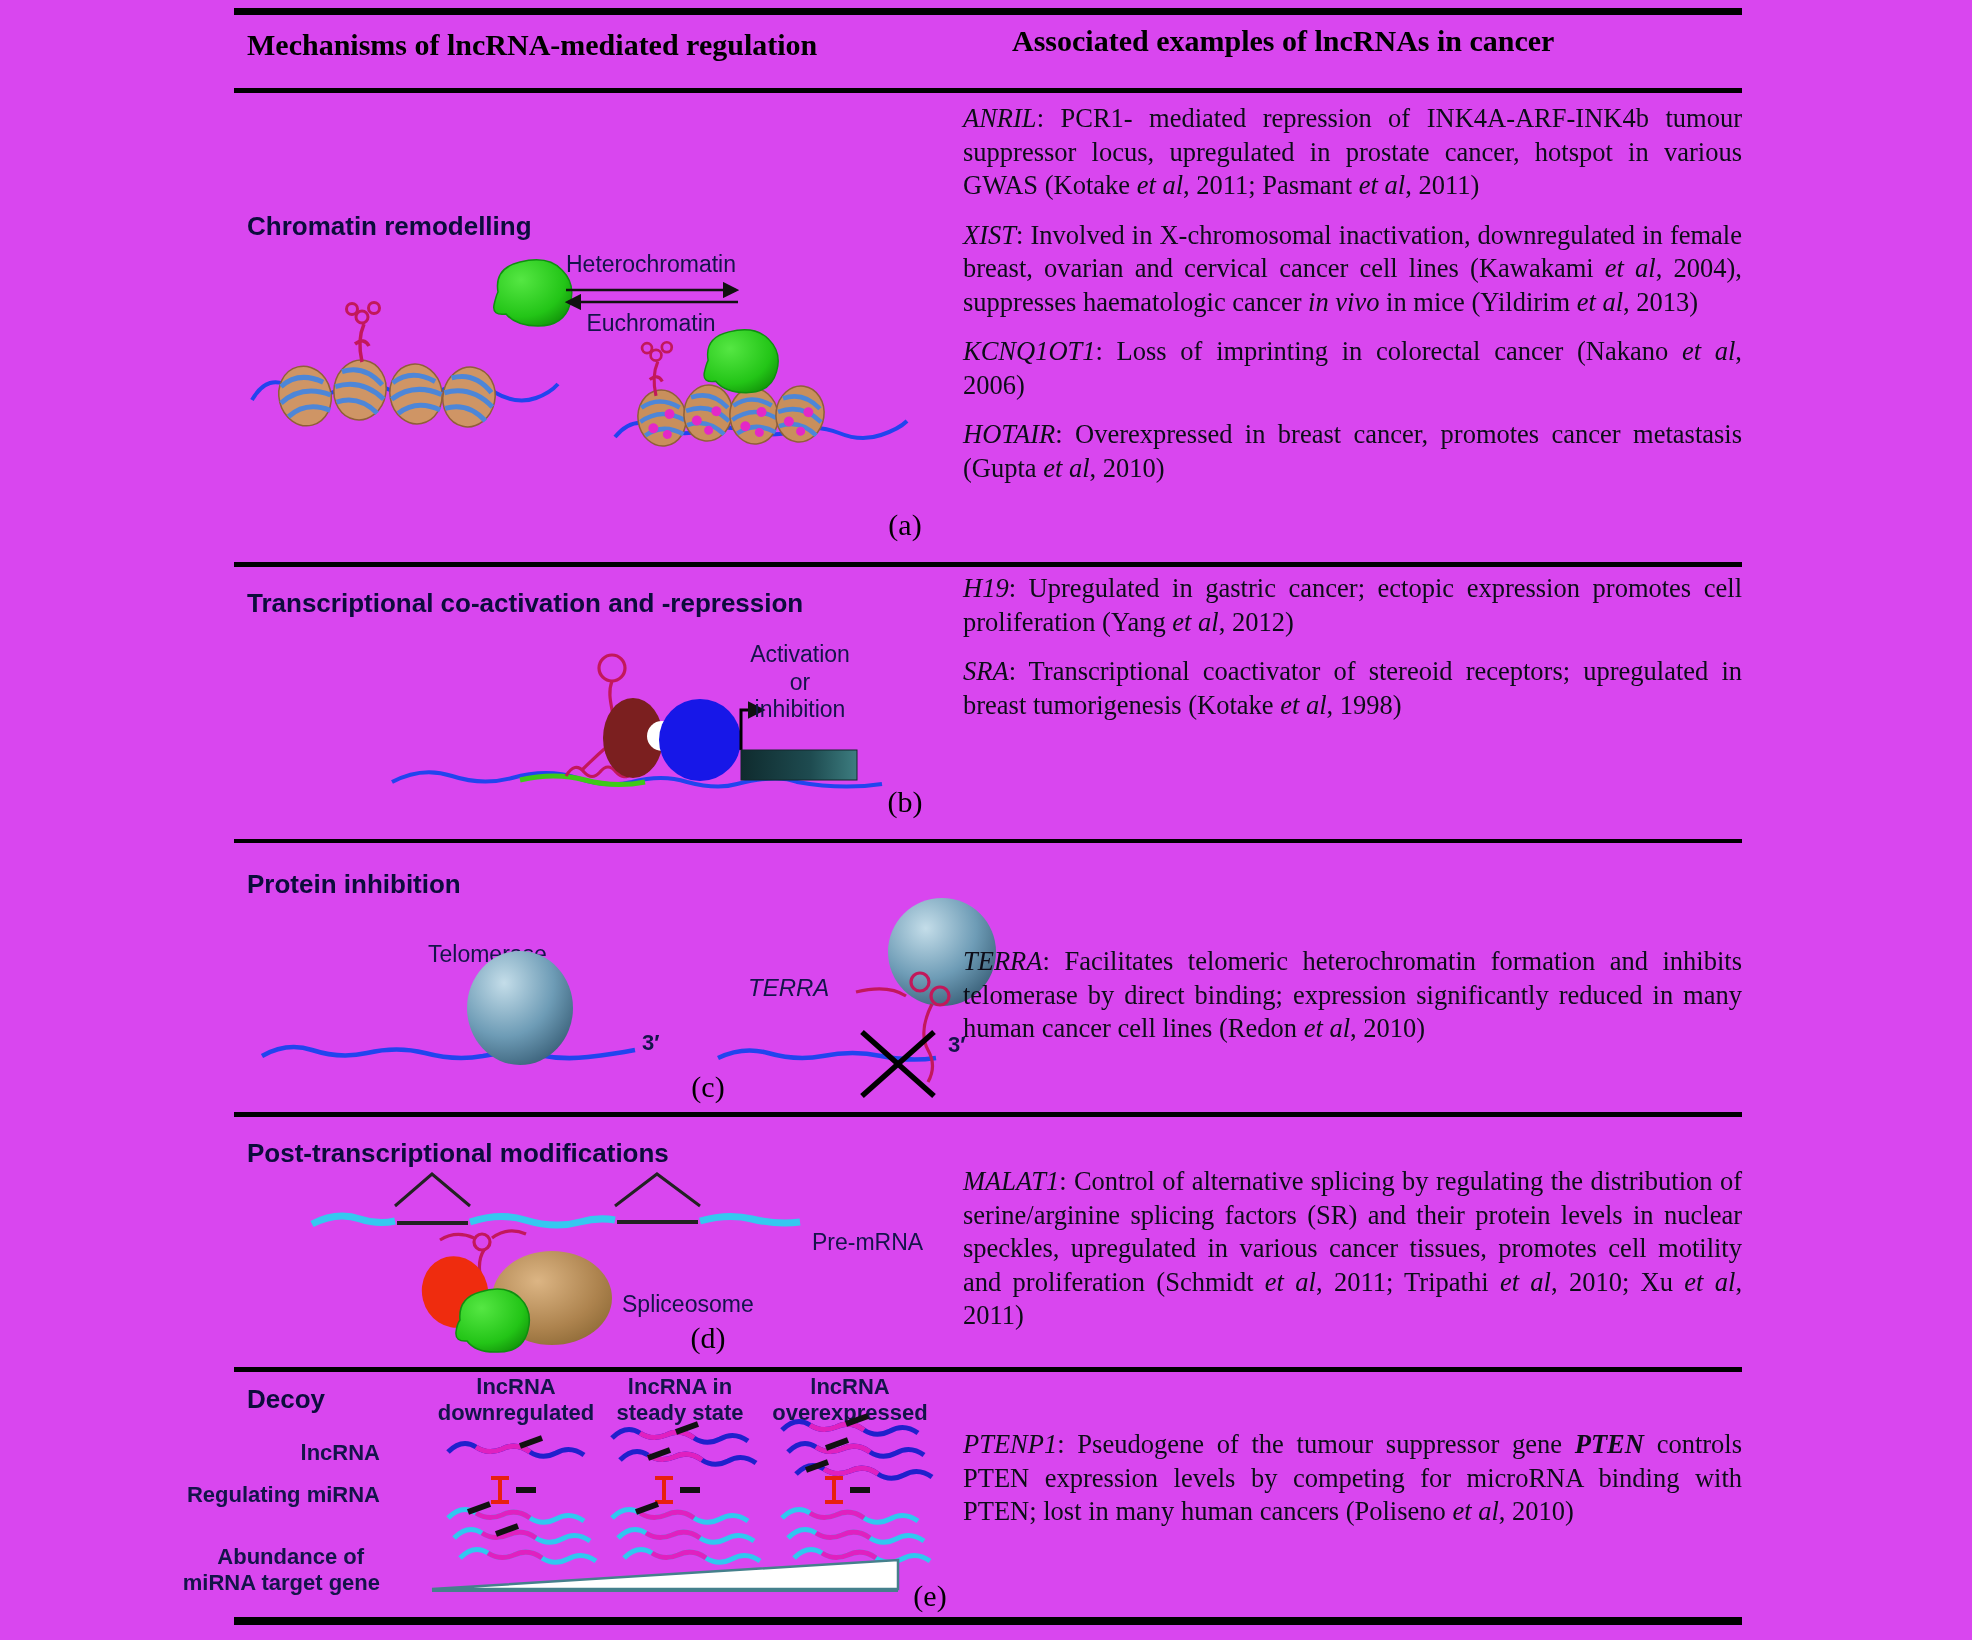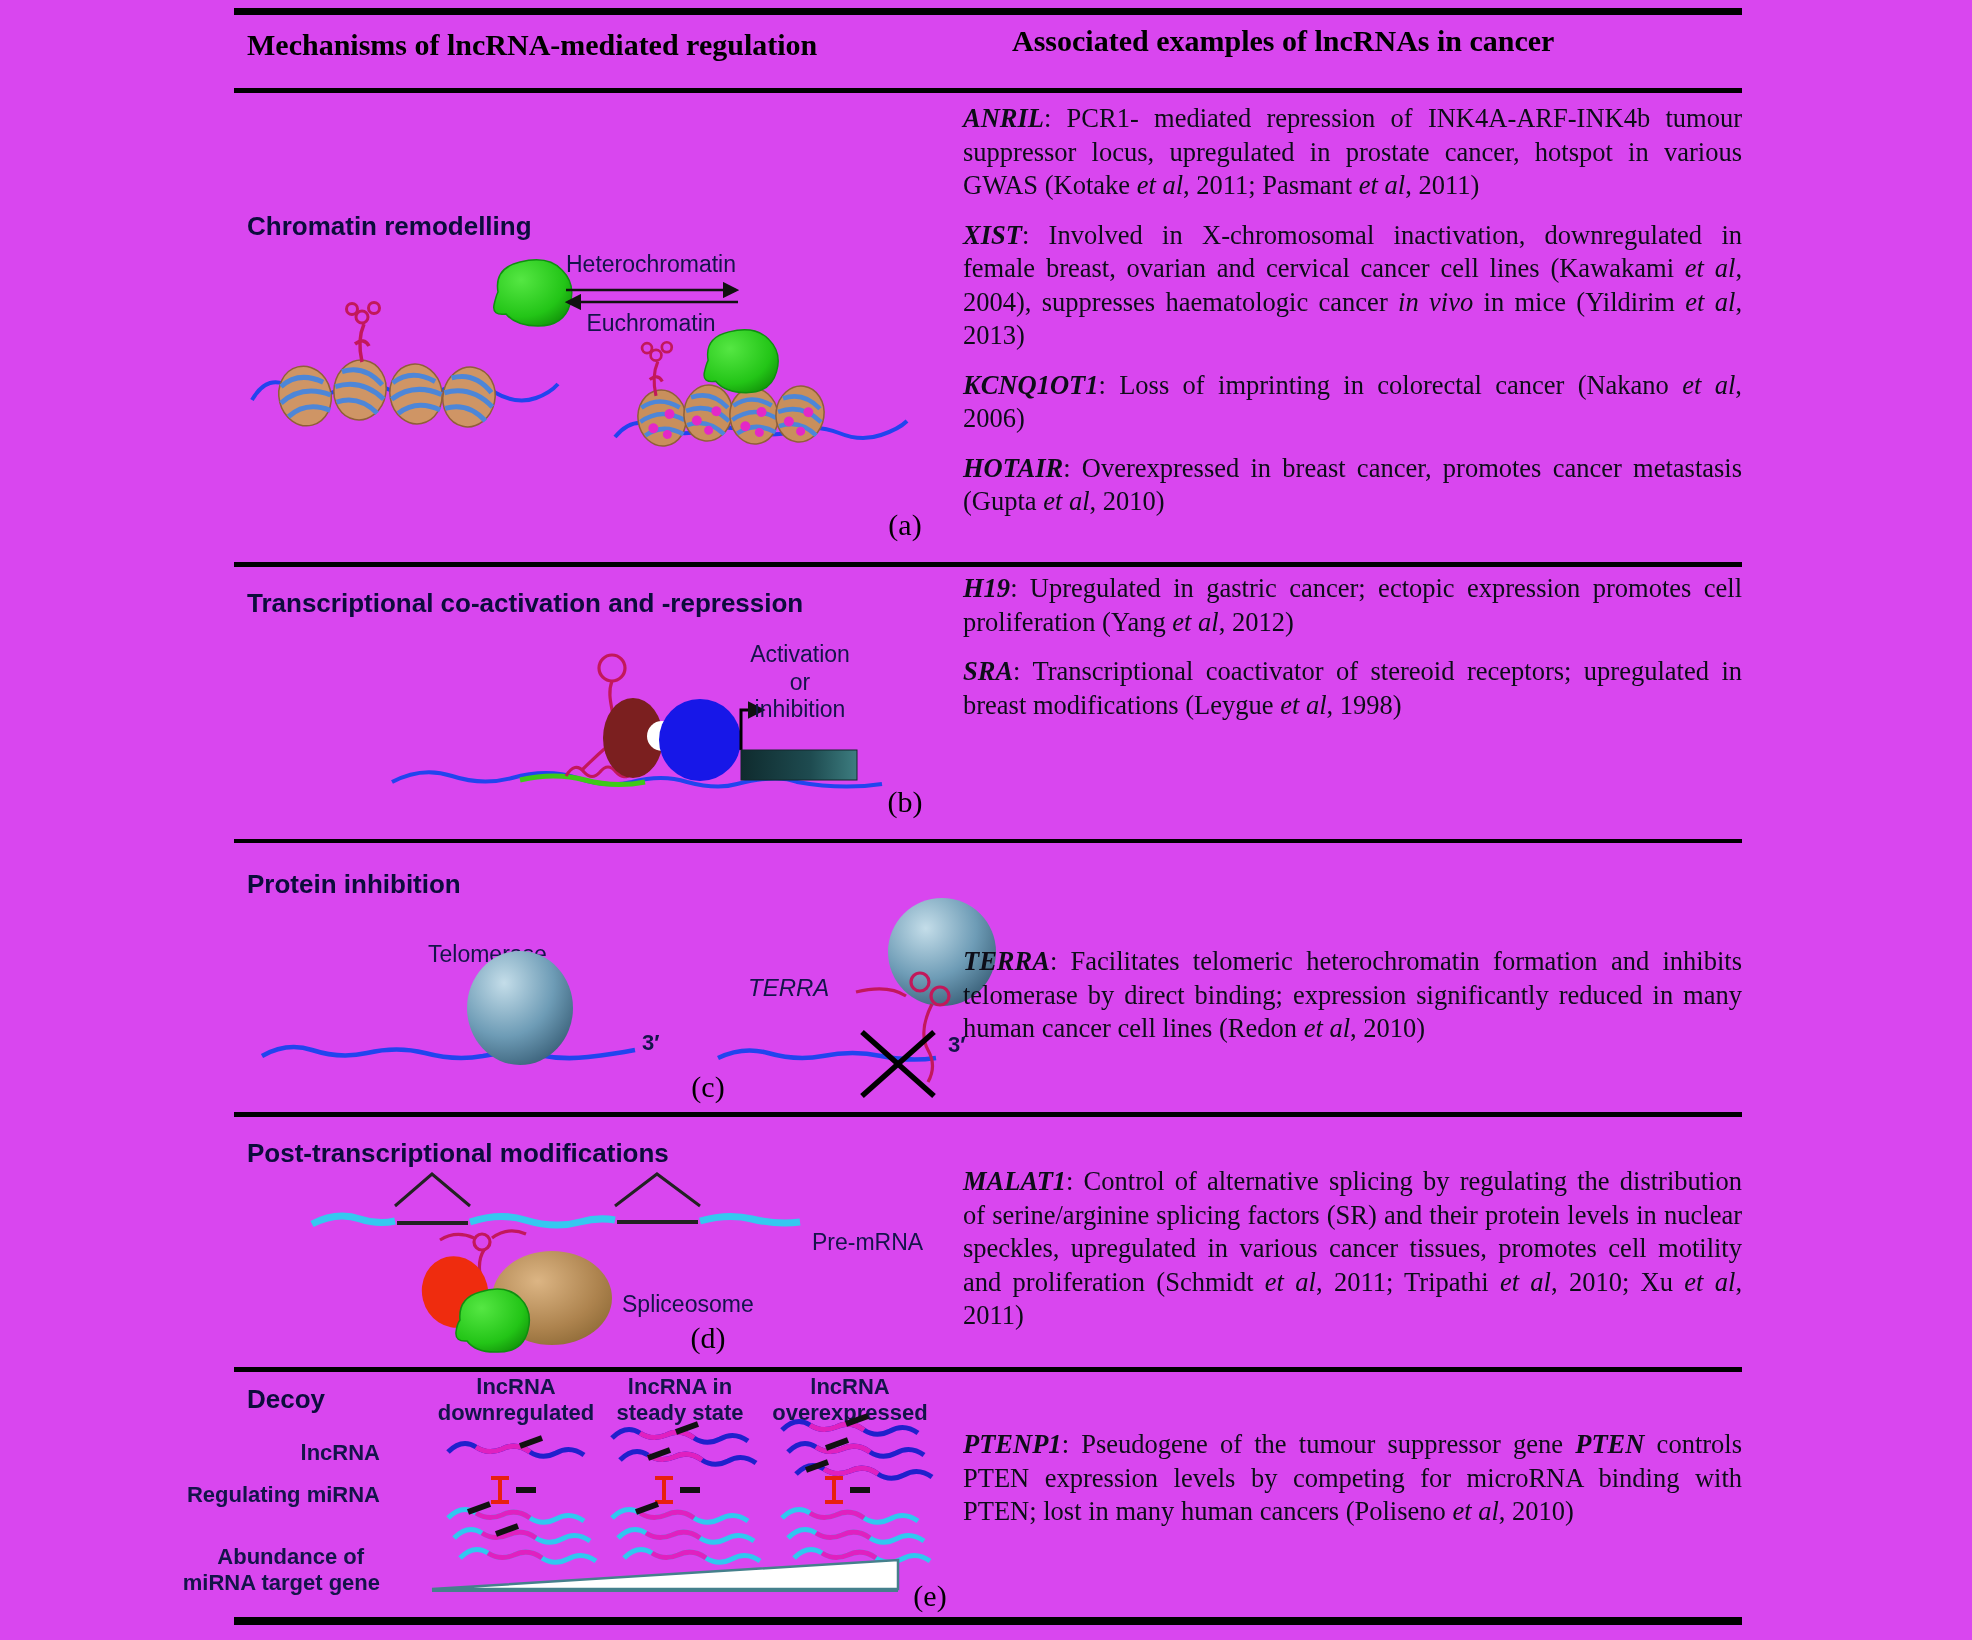--- a/index.html
+++ b/index.html
@@ -2,21 +2,21 @@
 <html><head>
 <meta charset="utf-8">
 <style>
   html,body{margin:0;padding:0;background:#ffffff;}
   body{width:1972px;height:1640px;position:relative;font-family:"Liberation Serif",serif;color:#0a0a14;}
   .sheet{position:absolute;inset:0;background:#d946ef;}
   .rule{position:absolute;left:234px;width:1508px;background:#000;}
   .coltitle{position:absolute;font-weight:bold;font-size:30px;color:#000;white-space:nowrap;}
   .textcol{position:absolute;left:963px;width:779px;}
   .entry{margin:0 0 16px 0;font-size:26.5px;line-height:33.5px;text-align:justify;color:#0d0d18;}
-  .gene{font-weight:bold;font-style:italic;}
+  .gene{font-weight:normal;font-style:italic;}
   .run-i{font-style:italic;}
   .run-b{font-weight:bold;}
   svg.cell{position:absolute;overflow:visible;}
   svg text{font-family:"Liberation Sans",sans-serif;fill:#13134a;}
   text.heading{font-size:26px;font-weight:bold;fill:#0c0c3c;}
   text.lbl{font-size:23px;fill:#14144a;}
   text.lbl-b{font-size:22px;font-weight:bold;fill:#14144a;}
   text.lbl-i{font-size:24px;font-style:italic;fill:#14144a;}
   text.panel{font-family:"Liberation Serif",serif;font-size:30px;fill:#000;}
 </style>
@@ -297,21 +297,21 @@
 
   <div class="textcol" style="top:102px;">
     <p class="entry"><span class="gene">ANRIL</span><span><span>: PCR1- mediated repression of INK4A-ARF-INK4b tumour suppressor locus, upregulated in prostate cancer, hotspot in various GWAS (Kotake </span><span class="run-i">et al</span><span>, 2011; Pasmant </span><span class="run-i">et al</span><span>, 2011)</span></span></p>
     <p class="entry"><span class="gene">XIST</span><span><span>: Involved in X-chromosomal inactivation, downregulated in female breast, ovarian and cervical cancer cell lines (Kawakami </span><span class="run-i">et al</span><span>, 2004), suppresses haematologic cancer </span><span class="run-i">in vivo</span><span> in mice (Yildirim </span><span class="run-i">et al</span><span>, 2013)</span></span></p>
     <p class="entry"><span class="gene">KCNQ1OT1</span><span><span>: Loss of imprinting in colorectal cancer (Nakano </span><span class="run-i">et al</span><span>, 2006)</span></span></p>
     <p class="entry"><span class="gene">HOTAIR</span><span><span>: Overexpressed in breast cancer, promotes cancer metastasis (Gupta </span><span class="run-i">et al</span><span>, 2010)</span></span></p>
   </div>
 
   <div class="textcol" style="top:572px;">
     <p class="entry"><span class="gene">H19</span><span><span>: Upregulated in gastric cancer; ectopic expression promotes cell proliferation (Yang </span><span class="run-i">et al</span><span>, 2012)</span></span></p>
-    <p class="entry"><span class="gene">SRA</span><span><span>: Transcriptional coactivator of stereoid receptors; upregulated in breast modifications (Leygue </span><span class="run-i">et al</span><span>, 1998)</span></span></p>
+    <p class="entry"><span class="gene">SRA</span><span><span>: Transcriptional coactivator of stereoid receptors; upregulated in breast tumorigenesis (Kotake </span><span class="run-i">et al</span><span>, 1998)</span></span></p>
   </div>
 
   <div class="textcol" style="top:945px;">
     <p class="entry"><span class="gene">TERRA</span><span><span>: Facilitates telomeric heterochromatin formation and inhibits telomerase by direct binding; expression significantly reduced in many human cancer cell lines (Redon </span><span class="run-i">et al</span><span>, 2010)</span></span></p>
   </div>
 
   <div class="textcol" style="top:1165px;">
     <p class="entry"><span class="gene">MALAT1</span><span><span>: Control of alternative splicing by regulating the distribution of serine/arginine splicing factors (SR) and their protein levels in nuclear speckles, upregulated in various cancer tissues, promotes cell motility and proliferation (Schmidt </span><span class="run-i">et al</span><span>, 2011; Tripathi </span><span class="run-i">et al</span><span>, 2010; Xu </span><span class="run-i">et al</span><span>, 2011)</span></span></p>
   </div>
 

